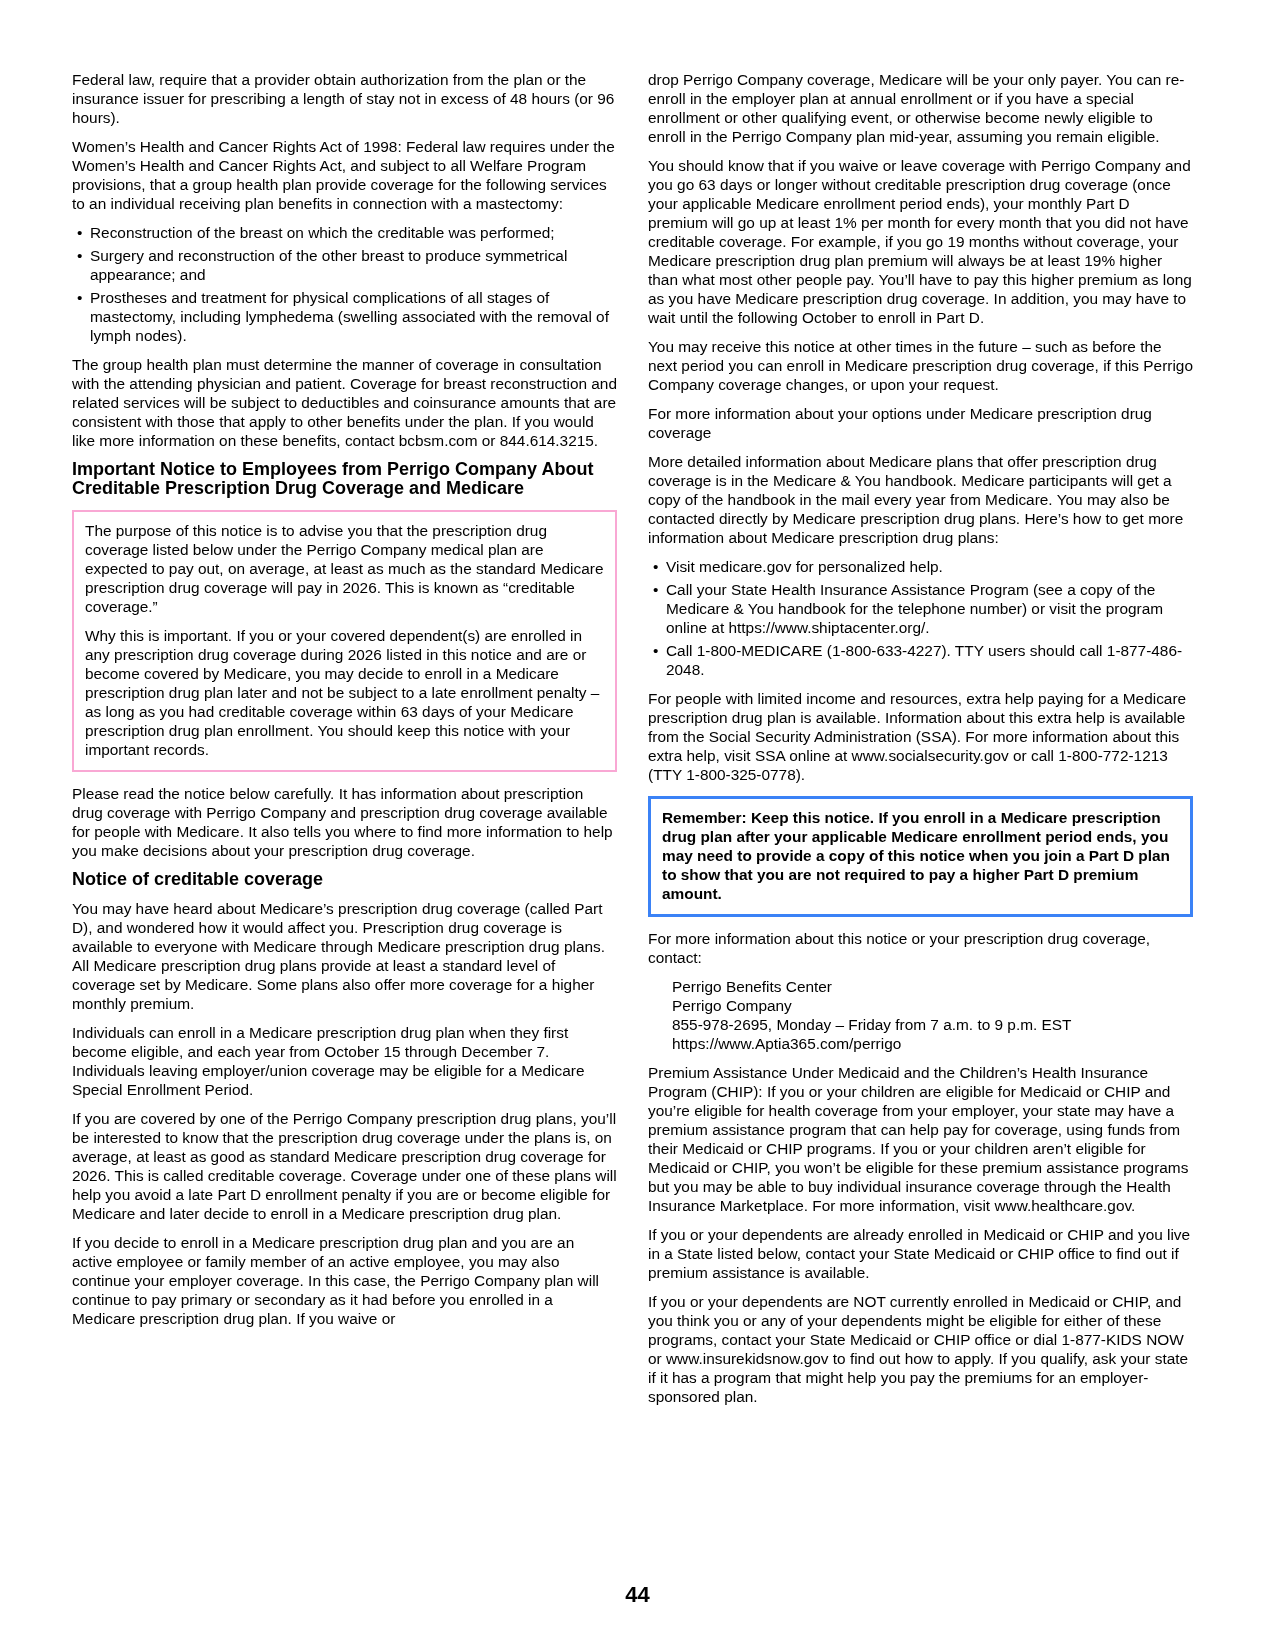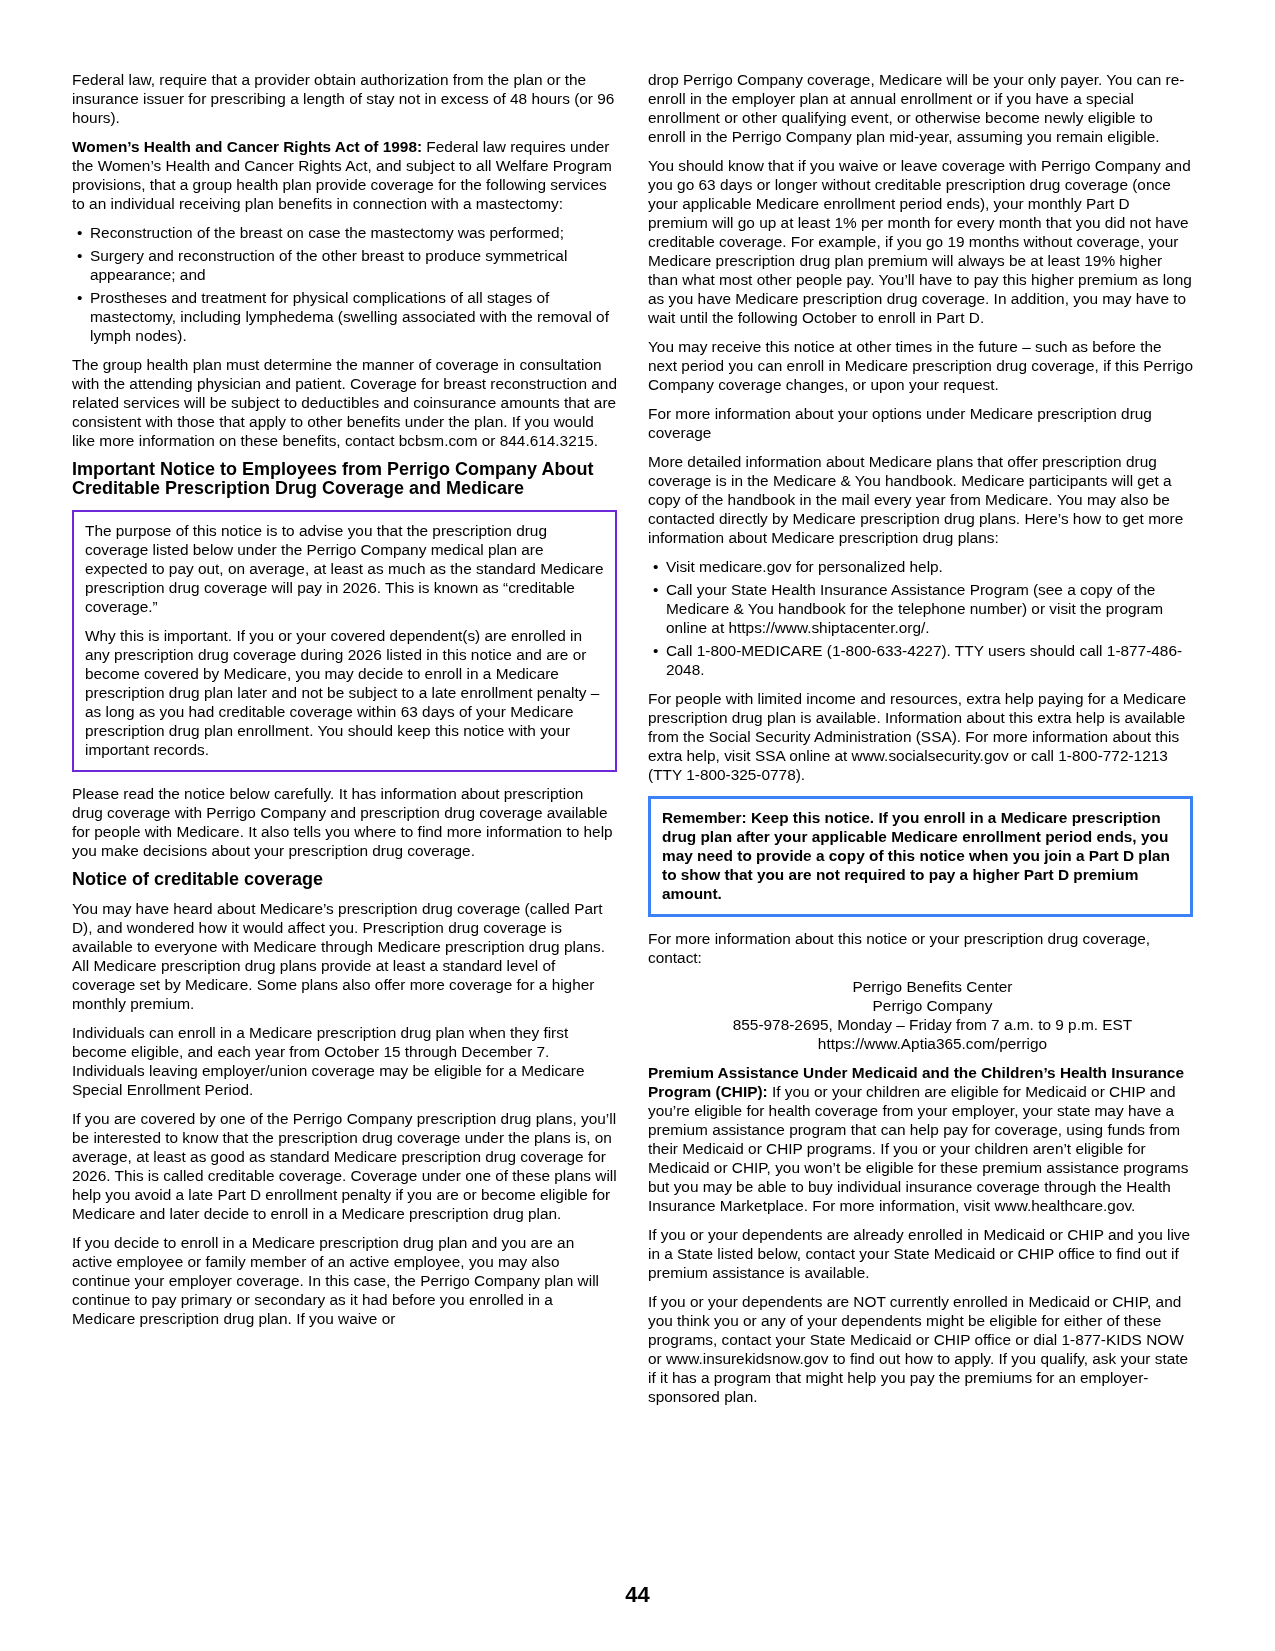--- a/index.html
+++ b/index.html
@@ -14,21 +14,21 @@
     line-height: 19px;
     overflow: hidden;
   }
   .columns {
     display: flex;
     gap: 31px;
     padding: 70px 55px 0 72px;
   }
   .col { width: 545px; }
   p { margin: 0 0 10px 0; }
-  .b { font-weight: bold; }
+  .b { font-weight: normal; }
   h3 {
     font-size: 18px;
     line-height: 19px;
     font-weight: bold;
     margin: 6px 0 10px 0;
   }
   ul.bullets {
     list-style: none;
     margin: 2px 0 10px 0;
     padding: 0;
@@ -38,31 +38,31 @@
     padding-left: 18px;
     margin: 0 0 4px 0;
   }
   ul.bullets li::before {
     content: "\2022";
     position: absolute;
     left: 5px;
     top: 0;
   }
   .notice-box {
-    border: 2px solid #6d28d9;
+    border: 2px solid #f9a8d4;
     padding: 9px 11px 1px 11px;
     margin: 12px 0 12px 0;
   }
   .remember-box {
     border: 3px solid #3b82f6;
     padding: 9px 11px 1px 11px;
     margin: 12px 0 12px 0;
     font-weight: bold;
   }
-  .contact-block { margin: 4px 0 10px 24px; text-align: center; }
+  .contact-block { margin: 4px 0 10px 24px; }
   .contact-block div { margin: 0; }
   .page-number {
     position: absolute;
     top: 1585px;
     left: 0;
     width: 100%;
     text-align: center;
     font-weight: bold;
     font-size: 22px;
   }
@@ -72,21 +72,21 @@
 
 <div class="page">
   <div class="columns">
 
     <div class="col">
       <p>Federal law, require that a provider obtain authorization from the plan or the insurance issuer for prescribing a length of stay not in excess of 48 hours (or 96 hours).</p>
 
       <p><span class="b">Women’s Health and Cancer Rights Act of 1998:</span> <span>Federal law requires under the Women’s Health and Cancer Rights Act, and subject to all Welfare Program provisions, that a group health plan provide coverage for the following services to an individual receiving plan benefits in connection with a mastectomy:</span></p>
 
       <ul class="bullets">
-        <li>Reconstruction of the breast on case the mastectomy was performed;</li>
+        <li>Reconstruction of the breast on which the creditable was performed;</li>
         <li>Surgery and reconstruction of the other breast to produce symmetrical appearance; and</li>
         <li>Prostheses and treatment for physical complications of all stages of mastectomy, including lymphedema (swelling associated with the removal of lymph nodes).</li>
       </ul>
 
       <p>The group health plan must determine the manner of coverage in consultation with the attending physician and patient. Coverage for breast reconstruction and related services will be subject to deductibles and coinsurance amounts that are consistent with those that apply to other benefits under the plan. If you would like more information on these benefits, contact bcbsm.com or 844.614.3215.</p>
 
       <h3>Important Notice to Employees from Perrigo Company About Creditable Prescription Drug Coverage and Medicare</h3>
 
       <div class="notice-box">
         <p>The purpose of this notice is to advise you that the prescription drug coverage listed below under the Perrigo Company medical plan are expected to pay out, on average, at least as much as the standard Medicare prescription drug coverage will pay in 2026. This is known as “creditable coverage.”</p>

